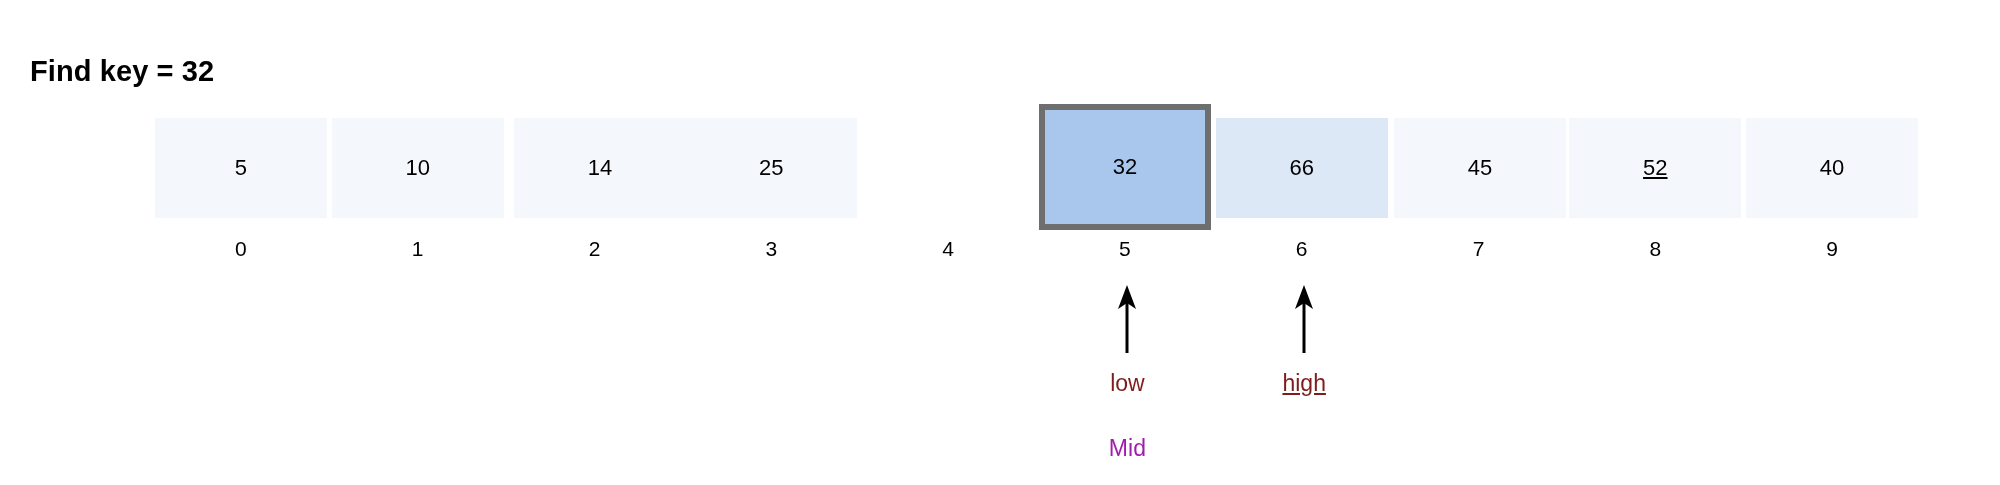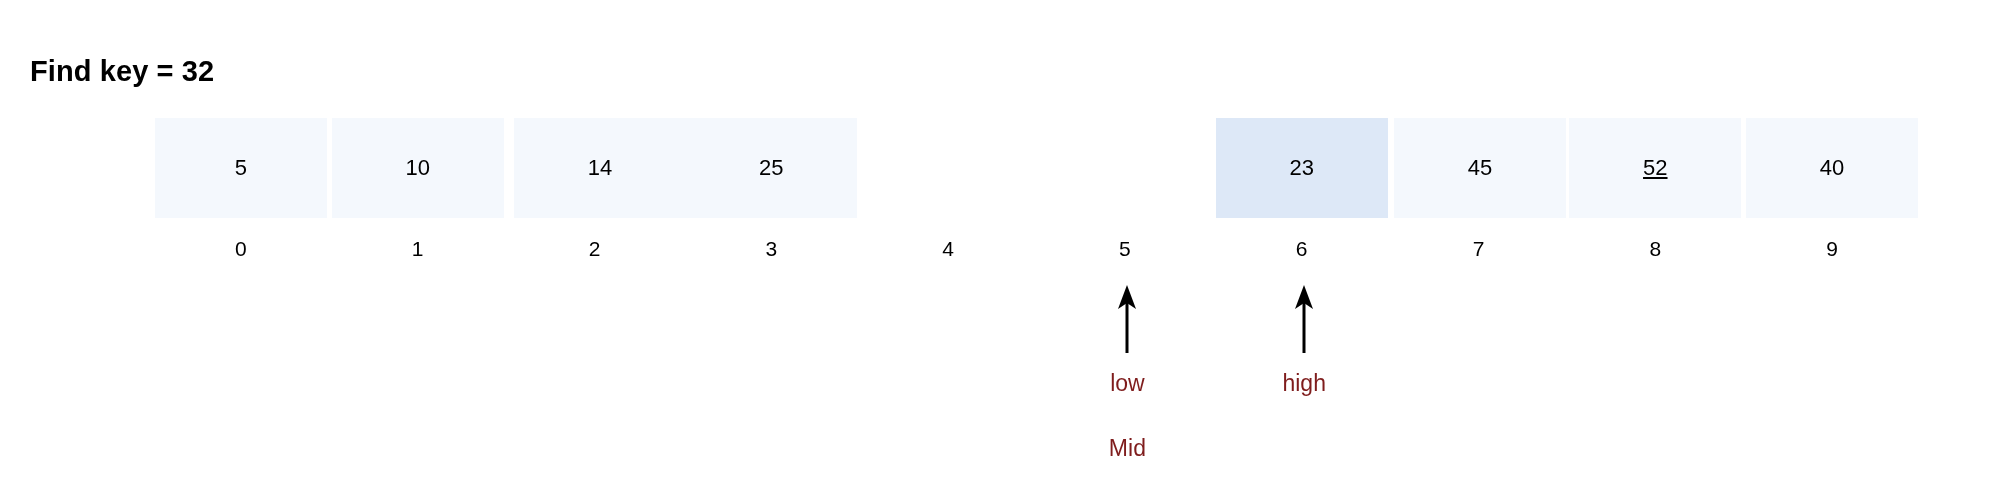--- a/index.html
+++ b/index.html
@@ -103,21 +103,21 @@
   }
 
   .mid-label {
     position: absolute;
     height: 28px;
     display: flex;
     align-items: center;
     justify-content: center;
     font-size: 23px;
     line-height: 1;
-    color: #7f1d1d;
+    color: #a21caf;
     white-space: nowrap;
   }
 </style>
 </head>
 <body>
 
 <div id="page-title">Find key = 32</div>
 
 <div id="array-strip">
     <div class="cell state-default" style="left: 0px; width: 171.8px;">
@@ -125,22 +125,25 @@
     </div>
     <div class="cell state-default" style="left: 176.8px; width: 171.8px;">
       <span class="cell-value">10</span>
     </div>
     <div class="cell state-default" style="left: 359px; width: 171.8px;">
       <span class="cell-value">14</span>
     </div>
     <div class="cell state-default" style="left: 530.4px; width: 171.8px;">
       <span class="cell-value">25</span>
     </div>
+    <div class="cell state-mid" style="left: 884px; width: 171.8px;">
+      <span class="cell-value">32</span>
+    </div>
     <div class="cell state-range" style="left: 1060.8px; width: 171.8px;">
-      <span class="cell-value">23</span>
+      <span class="cell-value">66</span>
     </div>
     <div class="cell state-default" style="left: 1239px; width: 171.8px; text-align: right;">
       <span class="cell-value">45</span>
     </div>
     <div class="cell state-default" style="left: 1414.4px; width: 171.8px; text-decoration: underline;">
       <span class="cell-value">52</span>
     </div>
     <div class="cell state-default" style="left: 1591.2px; width: 171.8px;">
       <span class="cell-value">40</span>
     </div>
@@ -166,15 +169,15 @@
         <polygon points="13,0 22,24 13,18 4,24" fill="#000"></polygon>
       </svg>
     </div>
     <div class="pointer-label" style="left: 1057.4px; top: 369px; width: 140px;">low</div>
     <div class="pointer-arrow" style="left: 1291.2px; top: 285px;">
       <svg width="26" height="68" viewBox="0 0 26 68" xmlns="http://www.w3.org/2000/svg">
         <line x1="13" y1="68" x2="13" y2="14" stroke="#000" stroke-width="3"></line>
         <polygon points="13,0 22,24 13,18 4,24" fill="#000"></polygon>
       </svg>
     </div>
-    <div class="pointer-label" style="left: 1234.2px; top: 369px; width: 140px;">high</div>
+    <div class="pointer-label" style="left: 1234.2px; top: 369px; width: 140px; text-decoration: underline;">high</div>
     <div class="mid-label" style="left: 1057.4px; top: 434px; width: 140px;">Mid</div>
   </div>
 
 </body></html>

